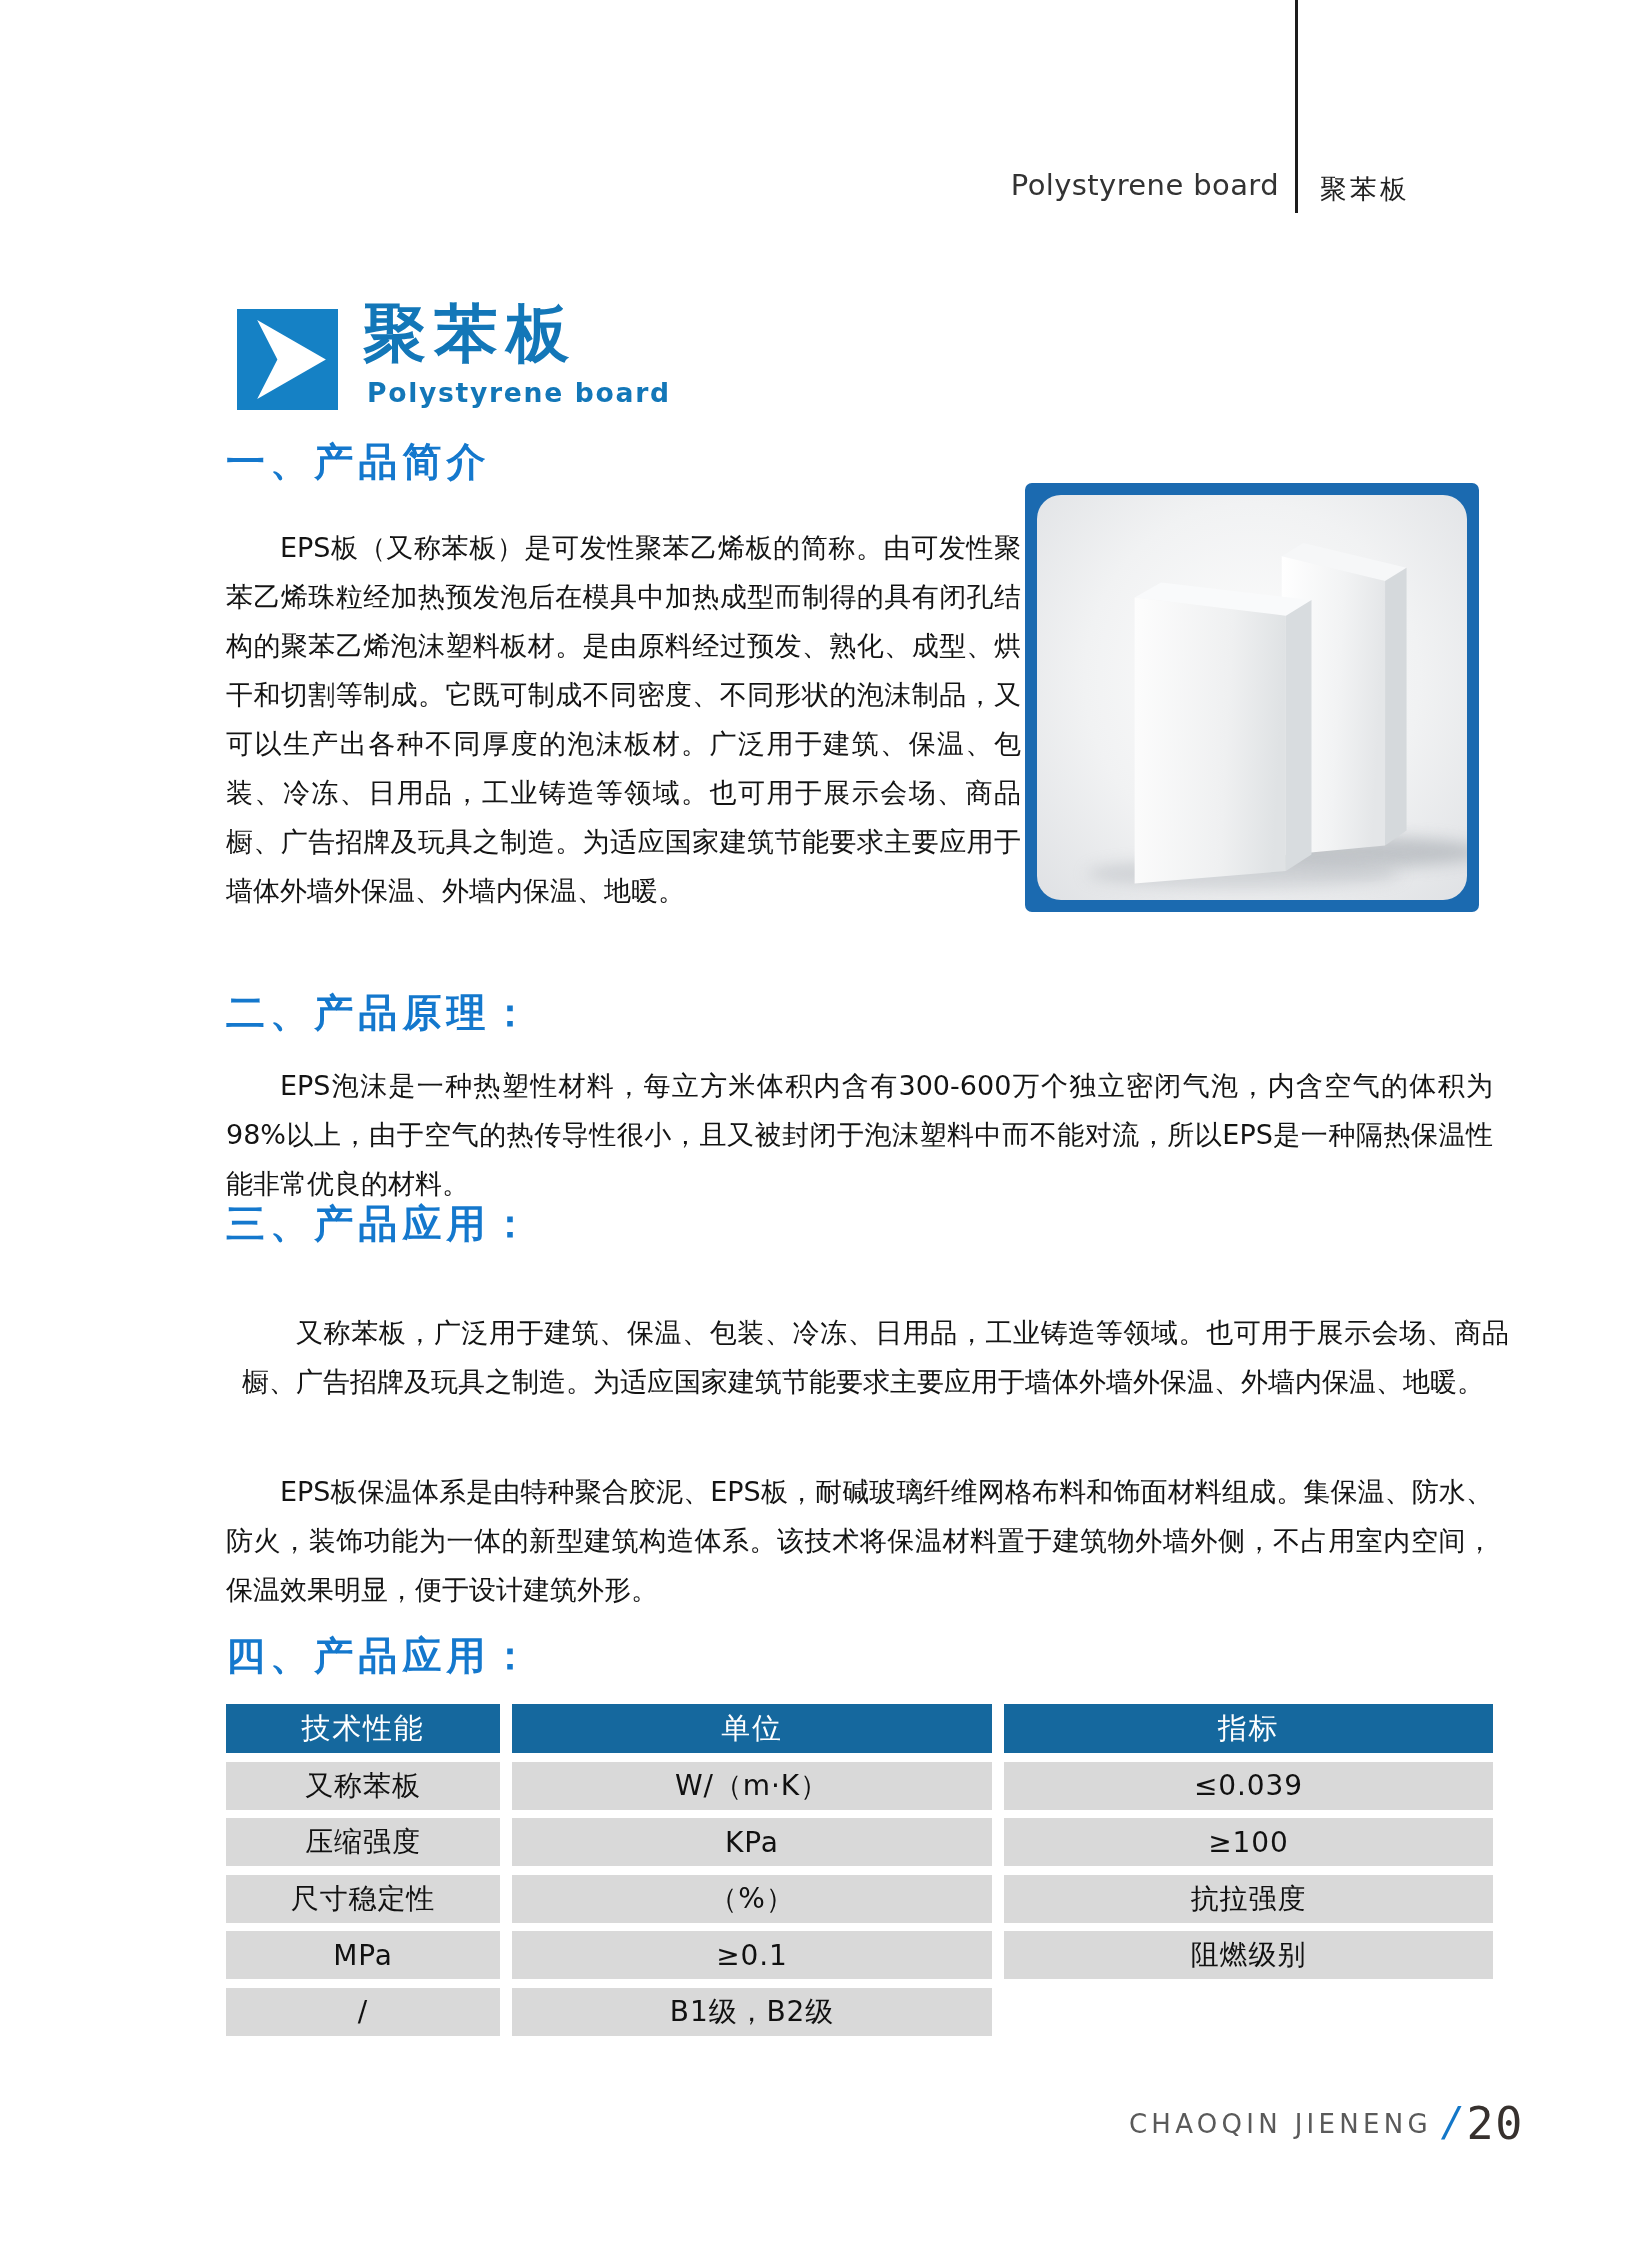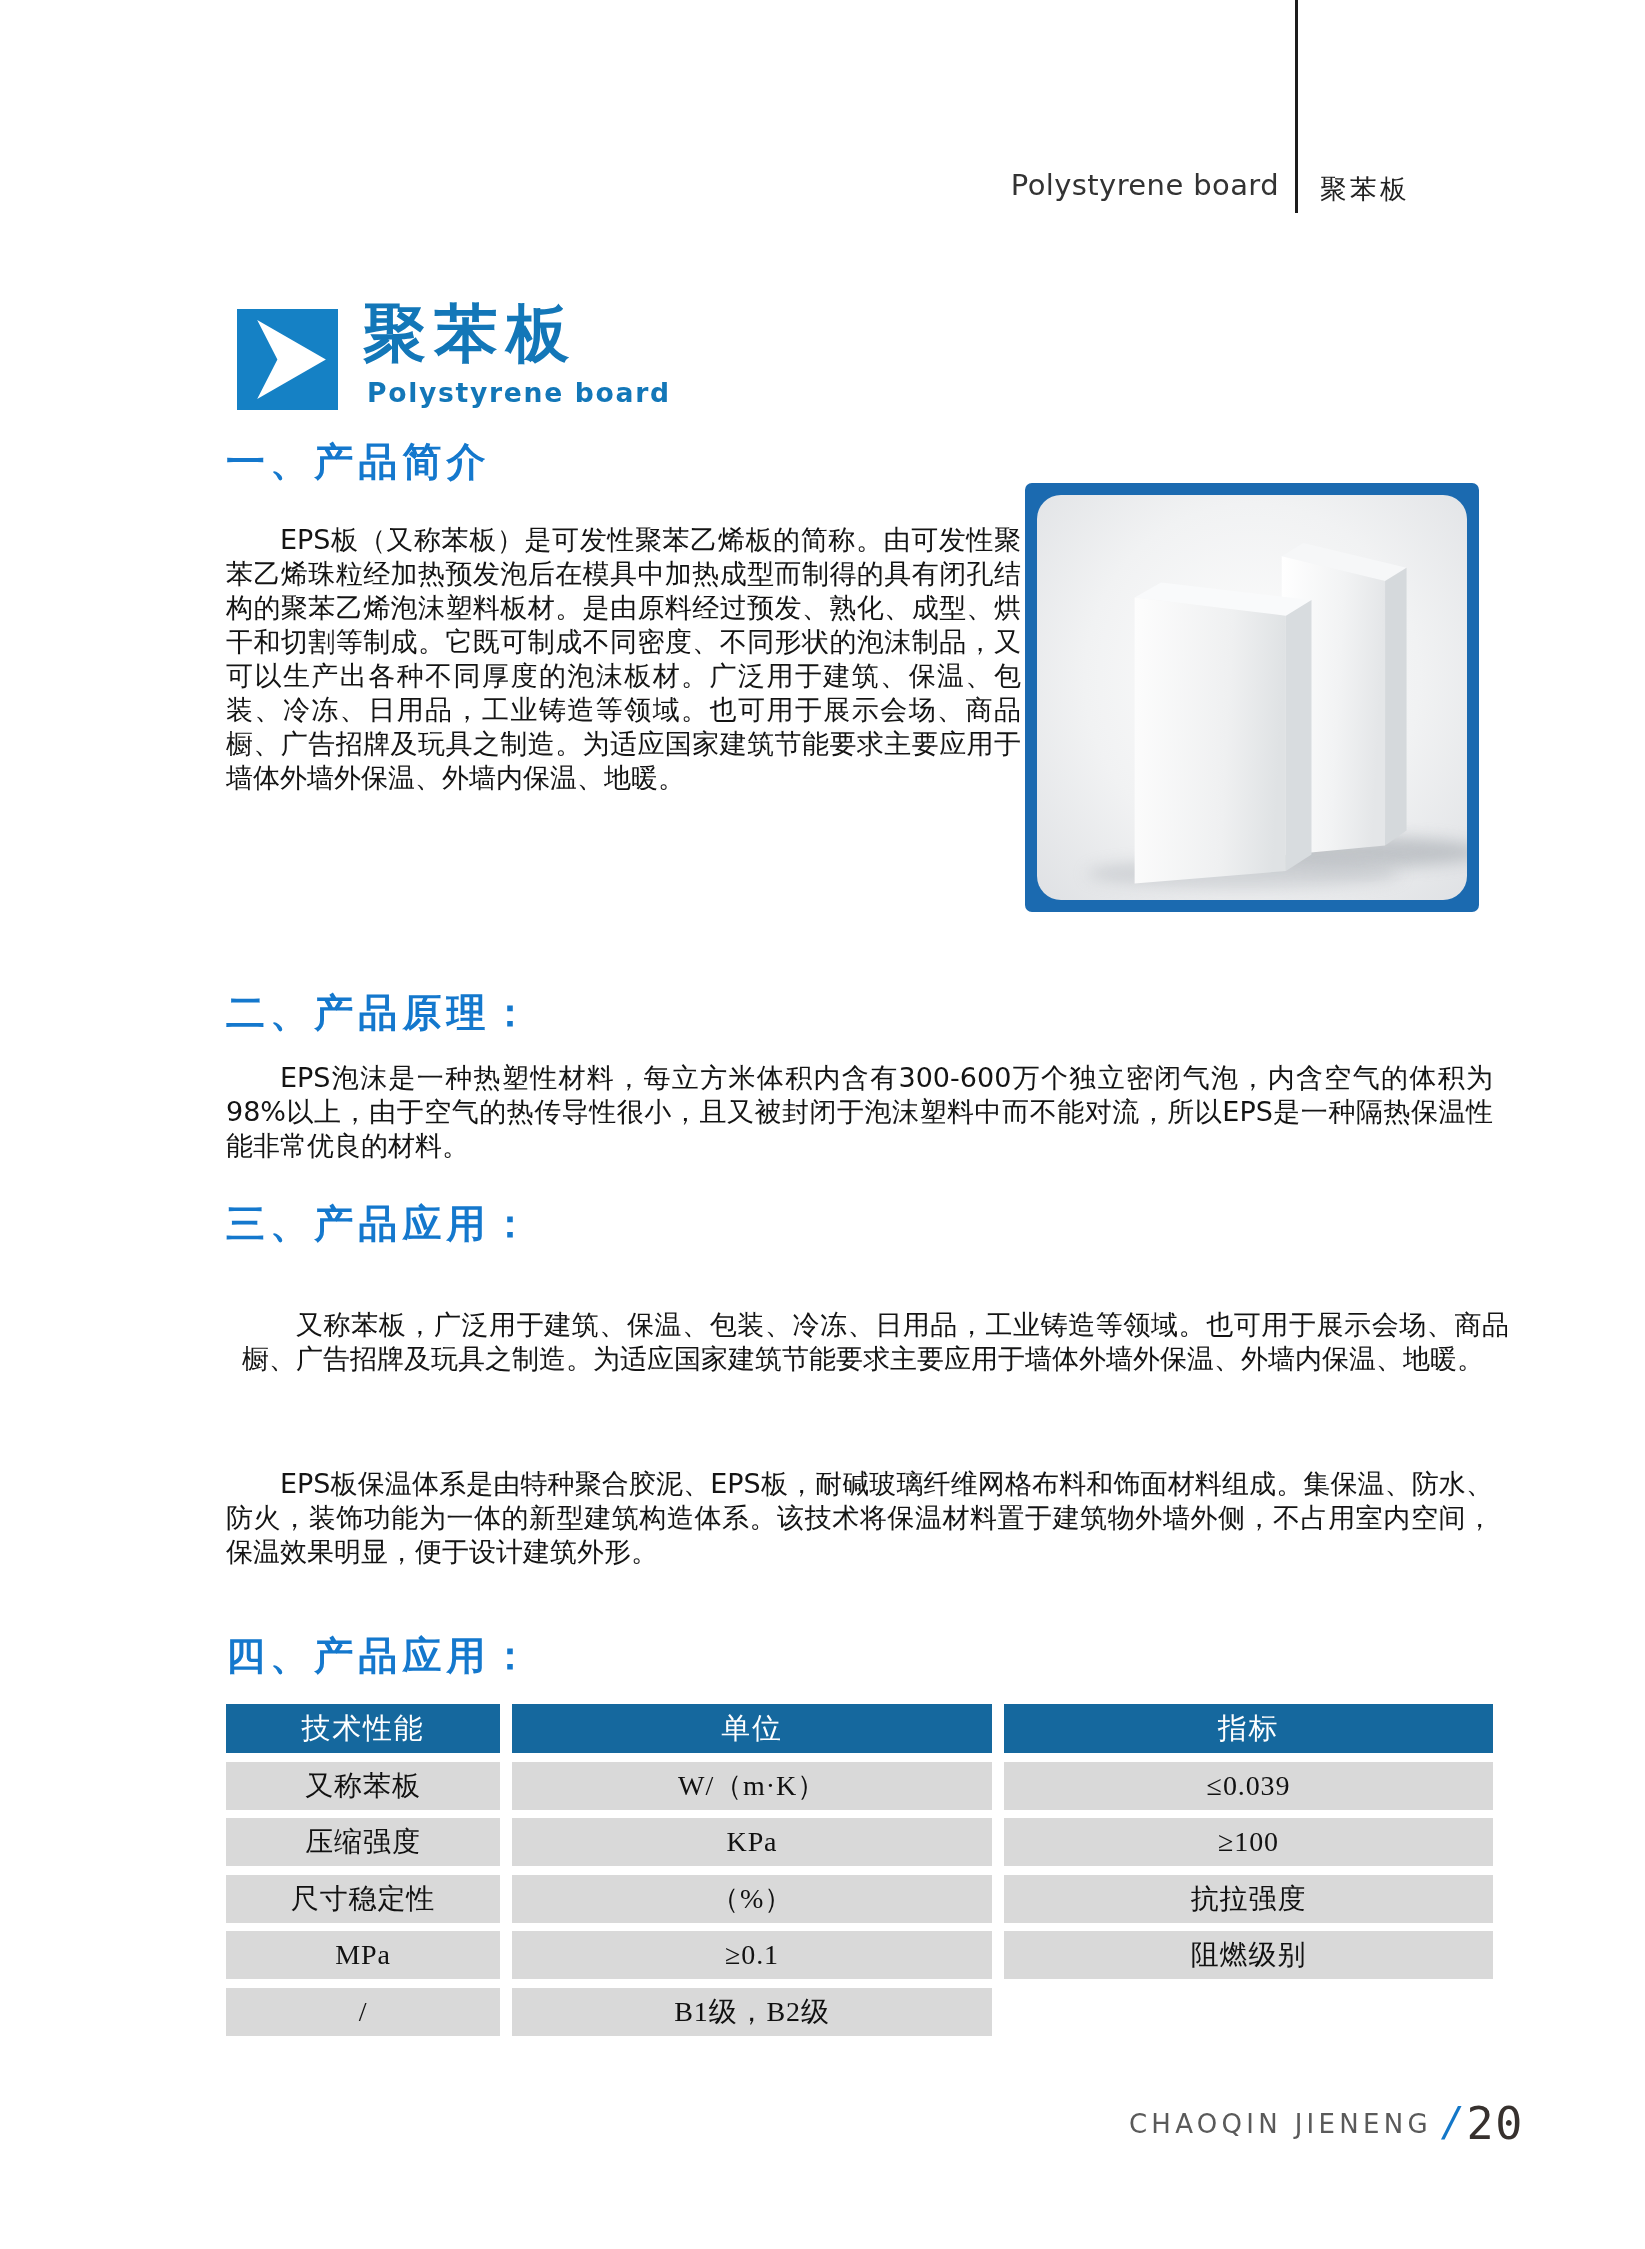--- a/index.html
+++ b/index.html
@@ -20,38 +20,38 @@
     color:#1377b8;letter-spacing:8.6px;line-height:1;}
   .logo-sub{position:absolute;left:367px;top:377px;font-size:26.6px;font-weight:bold;
     color:#1377b8;letter-spacing:1.7px;}
 
   
   .sec-h{position:absolute;left:226px;font-family:"DejaVu Serif","Liberation Serif",serif;
     font-weight:bold;font-size:39px;color:#1478cd;letter-spacing:5.1px;line-height:1.1;}
   .h1{top:440px;} .h2{top:991px;} .h3{top:1202px;} .h4{top:1634px;}
 
   
-  .body-text{position:absolute;font-size:27px;line-height:34px;color:#141414;
+  .body-text{position:absolute;font-size:27px;line-height:49px;color:#141414;
     text-align:justify;text-indent:2em;}
   .p-intro{left:226px;top:523px;width:795px;}
   .p-principle{left:226px;top:1061px;width:1267px;}
   .p-app1{left:242px;top:1308px;width:1267px;}
   .p-app2{left:226px;top:1467px;width:1267px;}
 
   
   .img-card{position:absolute;left:1025px;top:483px;width:454px;height:429px;
     background:#1b6ab0;border-radius:6.9px;}
   .img-inner{position:absolute;left:12px;top:12px;right:12px;bottom:12px;
     border-radius:24px;overflow:hidden;
     background:radial-gradient(ellipse at 50% 45%, #fdfdfd 0%, #f1f2f3 55%, #dfe1e4 100%);}
   .img-inner svg{display:block;width:100%;height:100%;}
 
   
   .perf-table{position:absolute;left:226px;top:1704px;width:1267px;
-    display:grid;grid-template-columns:274px 480px 489px;gap:8.6px 12px;font-family:Liberation Serif, serif;}
+    display:grid;grid-template-columns:274px 480px 489px;gap:8.6px 12px;}
   .perf-table .hcell{background:#15689e;color:#ffffff;height:49px;
     display:flex;align-items:center;justify-content:center;
     font-size:29px;letter-spacing:1.7px;}
   .perf-table .dcell{background:#d9d9d9;color:#111;height:48px;
     display:flex;align-items:center;justify-content:center;
     font-size:28px;letter-spacing:0.9px;}
 
   
   .footer{position:absolute;top:2097px;right:154px;display:flex;align-items:center;}
   .footer .brand{font-size:26px;color:#5a5a5a;letter-spacing:4.3px;}

